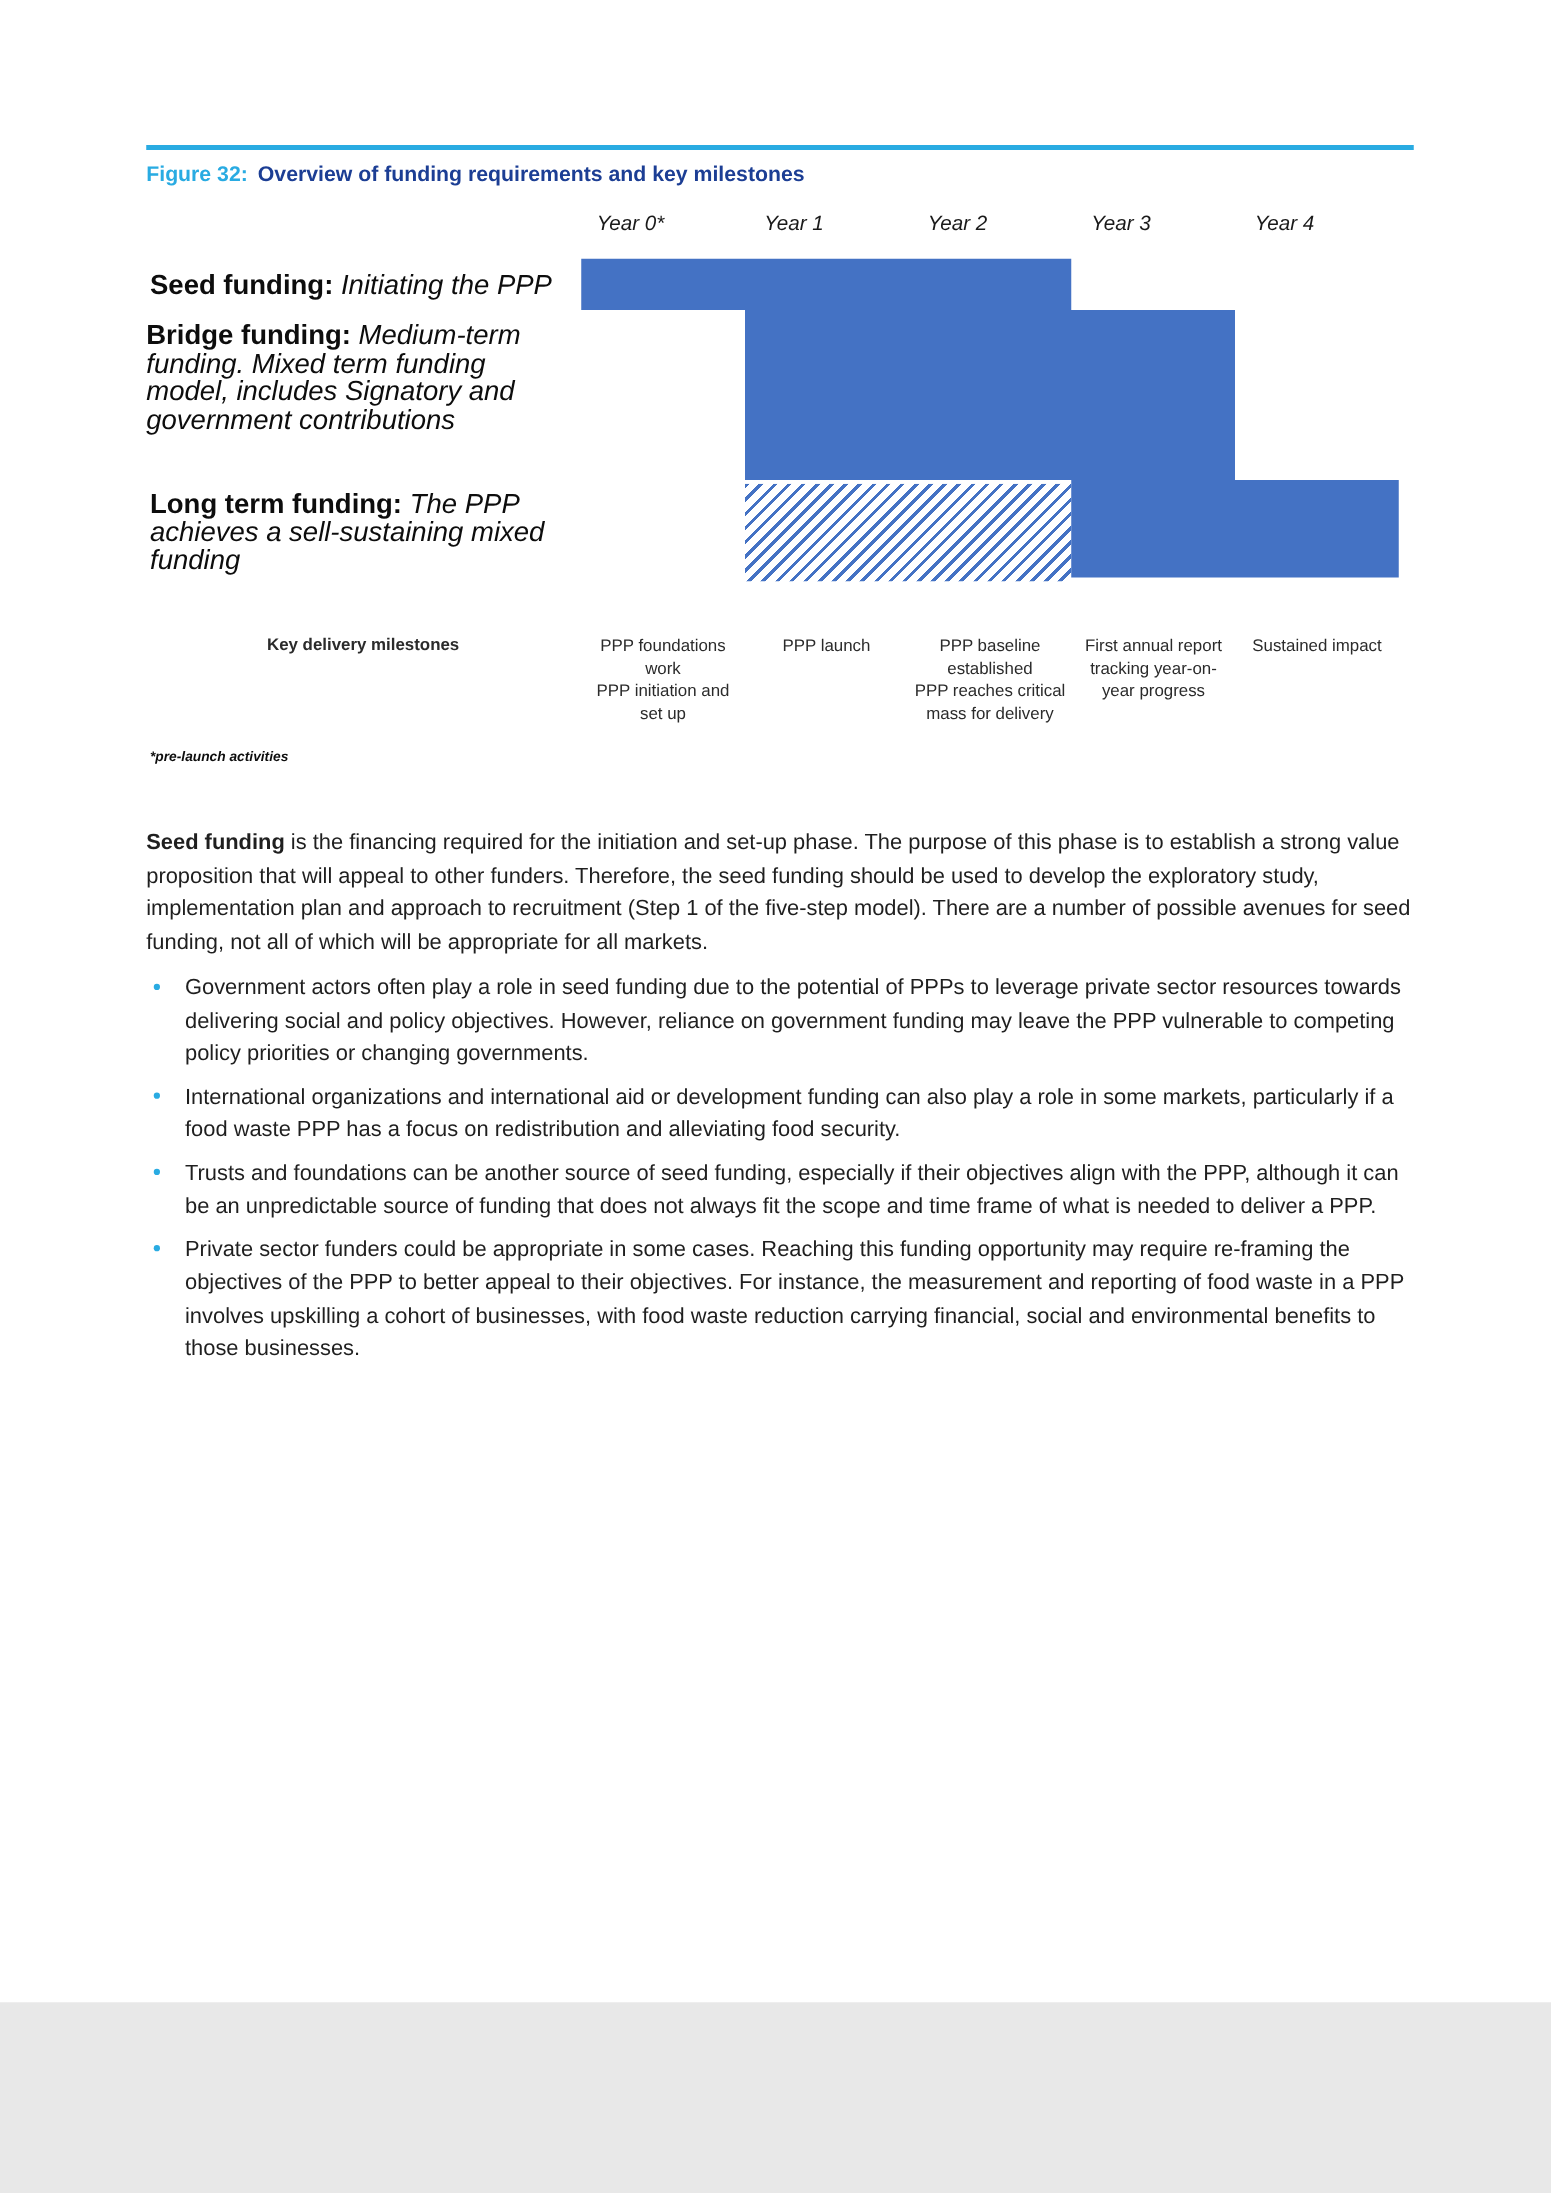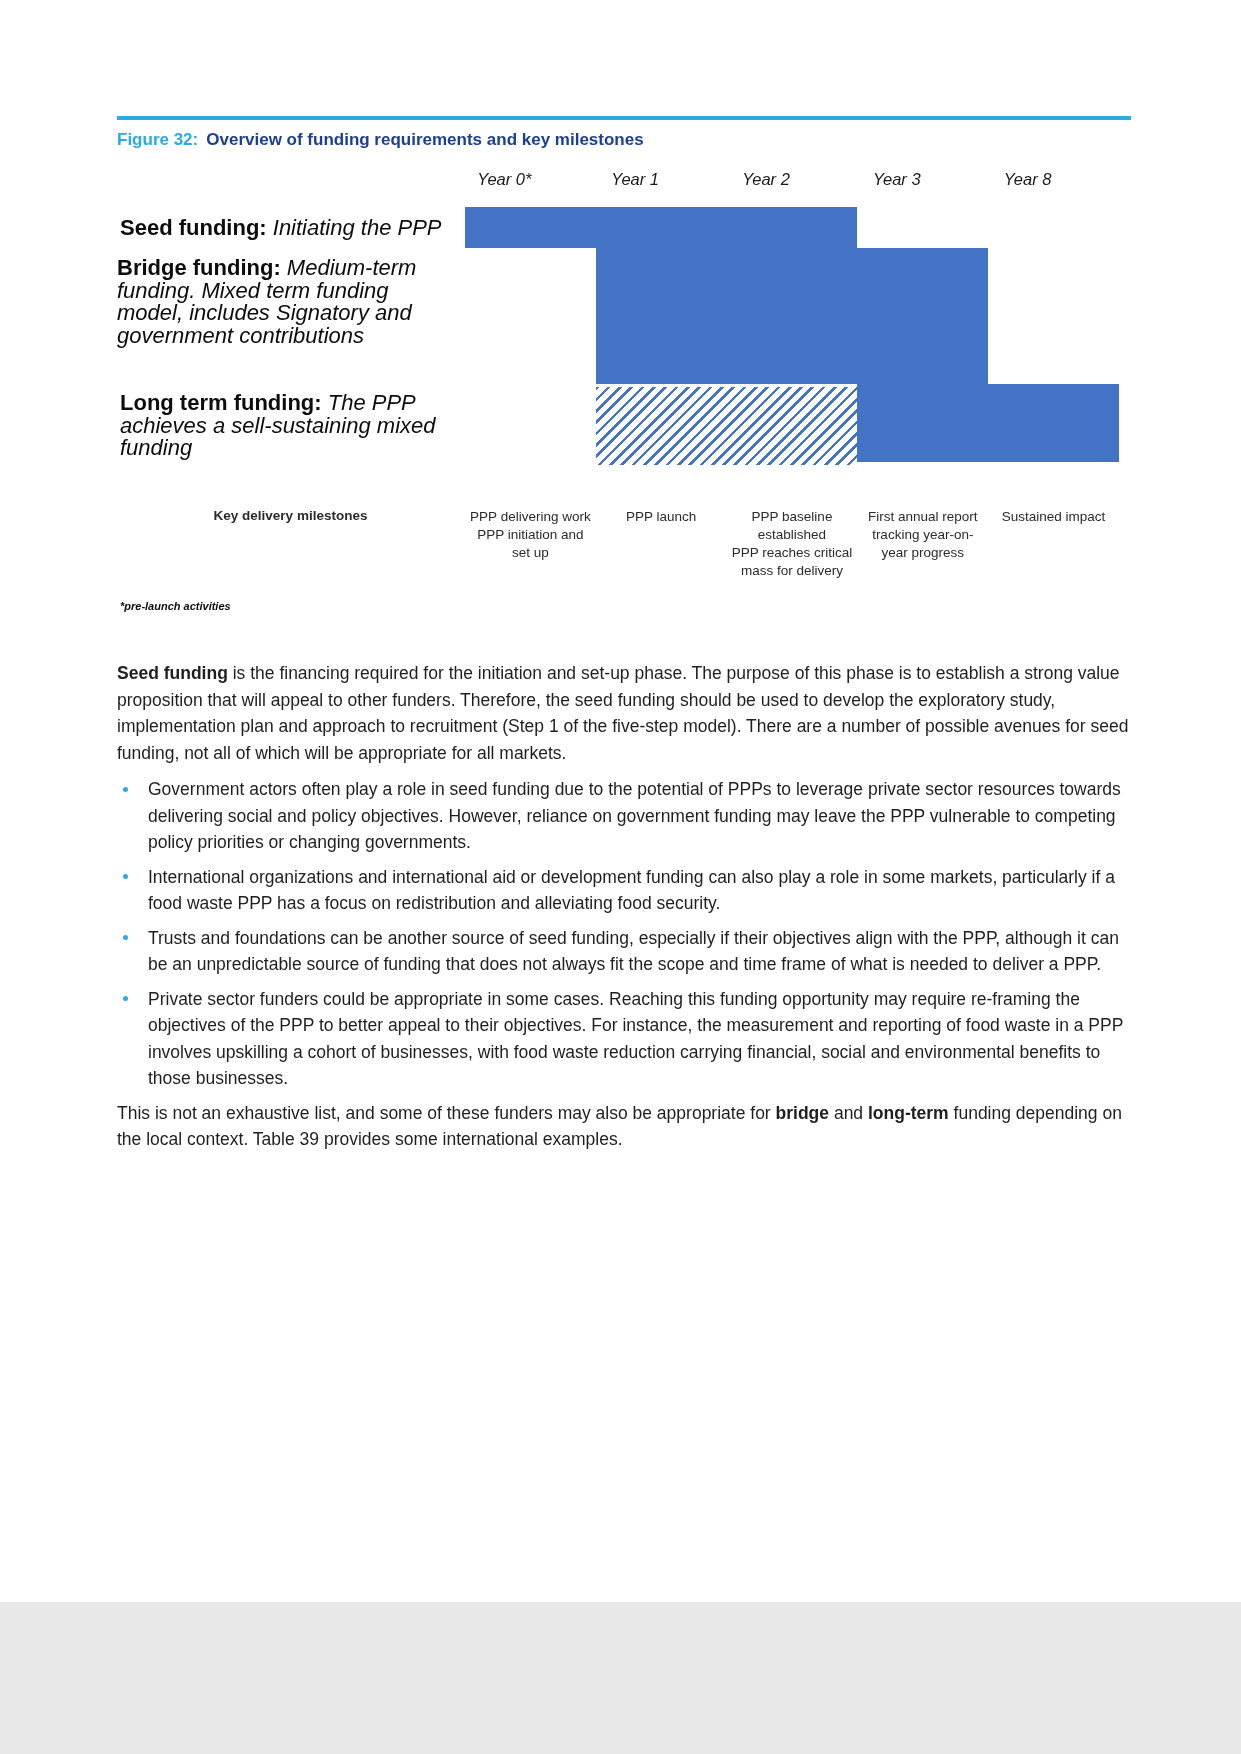--- a/index.html
+++ b/index.html
@@ -66,21 +66,21 @@
   <div class="fig-caption">
     <span class="fig-label">Figure 32:</span><span class="fig-title">Overview of funding requirements and key milestones</span>
   </div>
 
   <div class="gantt">
     <div class="year-row" id="year-row">
         <div class="year-cell">Year 0*</div>
         <div class="year-cell">Year 1</div>
         <div class="year-cell">Year 2</div>
         <div class="year-cell">Year 3</div>
-        <div class="year-cell">Year 8</div>
+        <div class="year-cell">Year 4</div>
       </div>
 
     <div class="row-label lbl-seed">
       <span class="lb">Seed funding:</span><span class="li"> Initiating the PPP</span>
     </div>
     <div class="row-label lbl-long">
       <span class="lb">Long term funding:</span><span class="li"> The PPP achieves a sell-sustaining mixed funding</span>
     </div>
     <div class="row-label lbl-bridge">
       <span class="lb">Bridge funding:</span><span class="li"> Medium-term funding. Mixed term funding model, includes Signatory and government contributions</span>
@@ -89,21 +89,21 @@
     <div id="bars">
         <div class="bar" style="left: 465px; width: 392.4px; top: 207px; height: 41px;"></div>
         <div class="bar" style="left: 595.8px; width: 392.4px; top: 248px; height: 136px;"></div>
         <div class="bar hatched" style="left: 595.8px; width: 261.6px; top: 384px; height: 78px;"></div>
         <div class="bar" style="left: 857.4px; width: 261.6px; top: 384px; height: 78px;"></div>
       </div>
 
     <div class="ms-label">Key delivery milestones</div>
     <div class="ms-row" id="ms-row">
         <div class="ms-cell">
-          <div class="ms-item">PPP delivering work</div>
+          <div class="ms-item">PPP foundations work</div>
           <div class="ms-item">PPP initiation and set up</div>
         </div>
         <div class="ms-cell">
           <div class="ms-item">PPP launch</div>
         </div>
         <div class="ms-cell">
           <div class="ms-item">PPP baseline established</div>
           <div class="ms-item">PPP reaches critical mass for delivery</div>
         </div>
         <div class="ms-cell">
@@ -116,21 +116,20 @@
 
     <div class="footnote">*pre-launch activities</div>
   </div>
 
   <div class="body-copy" id="body-copy">
       <div class="para"><b>Seed funding</b><span> is the financing required for the initiation and set-up phase. The purpose of this phase is to establish a strong value proposition that will appeal to other funders. Therefore, the seed funding should be used to develop the exploratory study, implementation plan and approach to recruitment (Step 1 of the five-step model). There are a number of possible avenues for seed funding, not all of which will be appropriate for all markets.</span></div>
       <div class="bullet"><span class="dot"></span><span>Government actors often play a role in seed funding due to the potential of PPPs to leverage private sector resources towards delivering social and policy objectives. However, reliance on government funding may leave the PPP vulnerable to competing policy priorities or changing governments.</span></div>
       <div class="bullet"><span class="dot"></span><span>International organizations and international aid or development funding can also play a role in some markets, particularly if a food waste PPP has a focus on redistribution and alleviating food security.</span></div>
       <div class="bullet"><span class="dot"></span><span>Trusts and foundations can be another source of seed funding, especially if their objectives align with the PPP, although it can be an unpredictable source of funding that does not always fit the scope and time frame of what is needed to deliver a PPP.</span></div>
       <div class="bullet"><span class="dot"></span><span>Private sector funders could be appropriate in some cases. Reaching this funding opportunity may require re-framing the objectives of the PPP to better appeal to their objectives. For instance, the measurement and reporting of food waste in a PPP involves upskilling a cohort of businesses, with food waste reduction carrying financial, social and environmental benefits to those businesses.</span></div>
-      <div class="para"><span>This is not an exhaustive list, and some of these funders may also be appropriate for </span><b>bridge</b><span> and </span><b>long-term</b><span> funding depending on the local context. Table 39 provides some international examples.</span></div>
     </div>
 
   <div class="footer">
     <span class="pg">94</span>
     <span class="sep">|</span>
     <span class="org">UNEP</span>
     <span class="sep">|</span>
     <span class="rep">Food Waste Index Report</span>
     <span class="yr">2024</span>
   </div>

